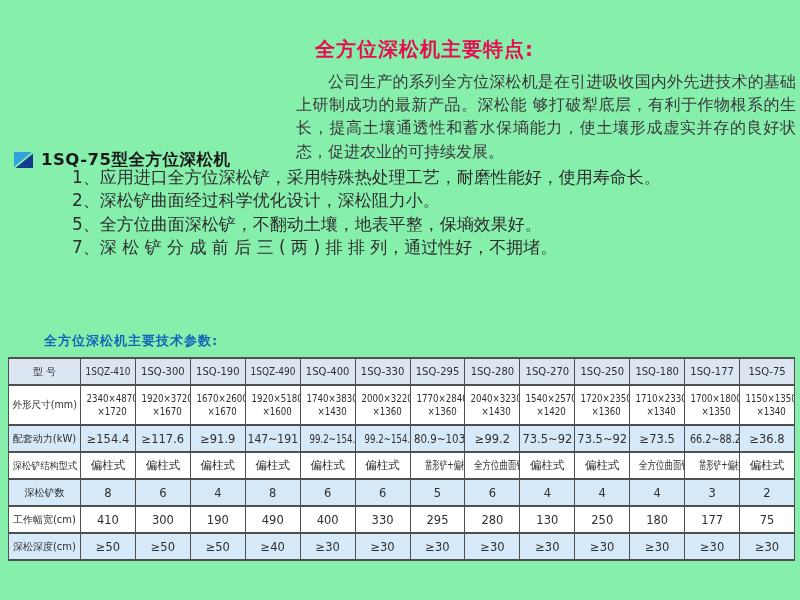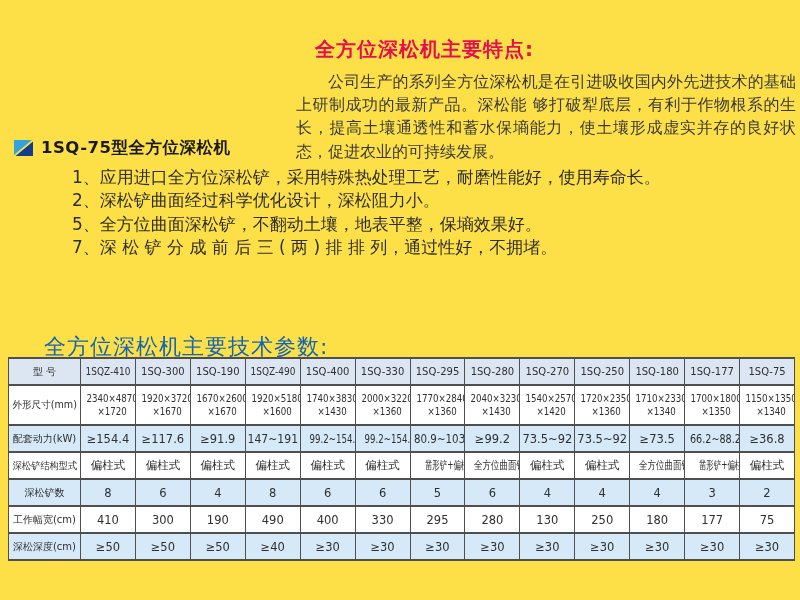--- a/index.html
+++ b/index.html
@@ -2,54 +2,54 @@
 <html><head>
 <meta charset="utf-8">
 <style>
   * { margin:0; padding:0; box-sizing:border-box; }
   html,body { width:800px; height:600px; }
   body {
     font-family:"DejaVu Sans","Liberation Sans",sans-serif;
     background:#ffffff;
     color:#303030;
   }
-  .page { position:relative; width:800px; height:600px; background:#fde047; overflow:hidden; }
+  .page { position:relative; width:800px; height:600px; background:#86efac; overflow:hidden; }
 
   
   .intro-block { position:absolute; left:281px; top:36px; width:515px; }
   .features-title {
     color:#e60e50; font-size:20px; font-weight:bold;
     margin:0 0 7px 34px; letter-spacing:1px;
   }
   .intro-text {
     font-size:16px; line-height:23.2px; color:#3a3a3a;
     text-indent:32px; text-align:justify;margin-left:15px;
   }
 
   
   .product-header {
-    position:absolute; left:14px; top:137px;
+    position:absolute; left:14px; top:149px;
     display:flex; align-items:center; gap:8px;
     font-size:16.5px; font-weight:bold; color:#1a1a1a; letter-spacing:0.5px;text-align:center;
   }
   .logo { position:relative; width:19px; height:16px; flex:none; }
   .logo i { position:absolute; left:0; top:0; right:0; bottom:0; display:block; }
   .logo .lt { background:#33a3dd; clip-path:polygon(0 0,94% 0,0 94%); }
   .logo .dk { background:#123c8d; clip-path:polygon(100% 10%,100% 100%,8% 100%); }
 
   
   .features-list {
     position:absolute; left:44px; top:166px; width:752px;
     list-style:none; font-size:17px; line-height:23.4px; color:#2e2e2e;margin-left:28px;
   }
 
   
   .specs-title {
     position:absolute; left:44px; top:332px;
-    font-size:22px; font-weight:normal; color:#1464b8; letter-spacing:1px;
+    font-size:13px; font-weight:bold; color:#1464b8; letter-spacing:1px;
   }
 
   
   .specs-wrap { position:absolute; left:8px; top:357px; width:787px; }
   table.specs { width:100%; border-collapse:collapse; table-layout:fixed; }
   .specs th, .specs td {
     border:1px solid #4f4f4f; border-top-width:2px; border-bottom-width:2px;
     text-align:center; vertical-align:middle; padding:0;
     color:#2f2f2f; font-weight:normal; overflow:hidden;
   }

